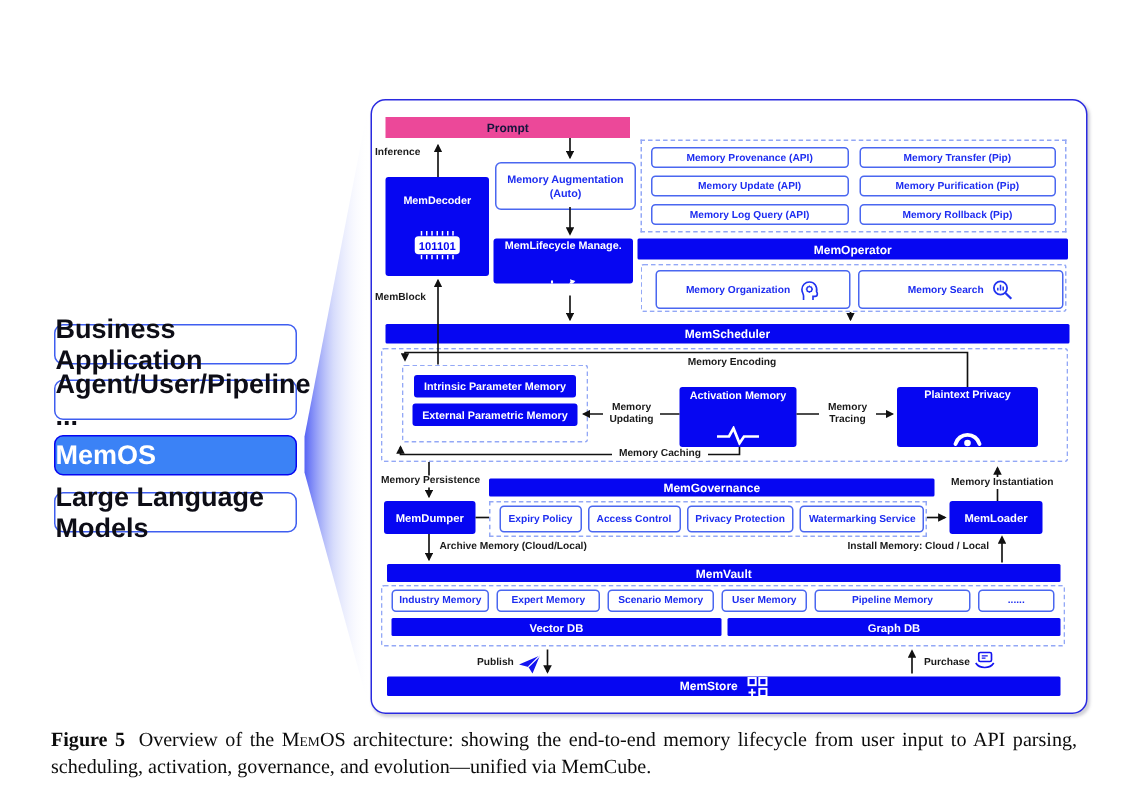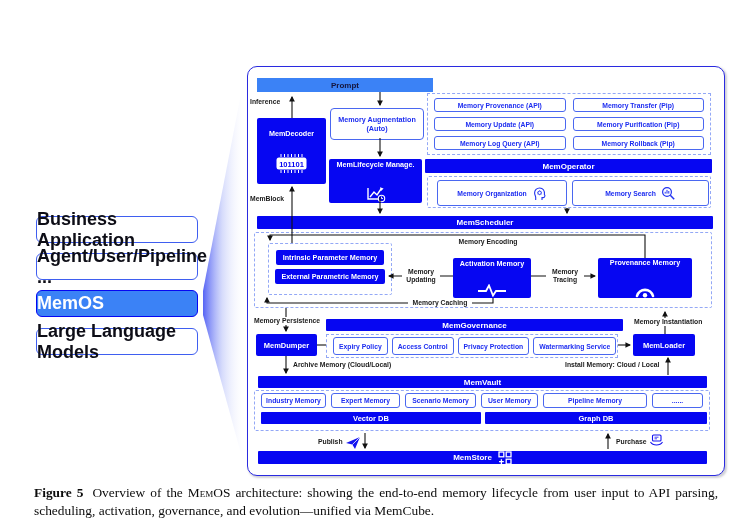--- a/index.html
+++ b/index.html
@@ -17,21 +17,21 @@
        display:flex;align-items:center;justify-content:center;white-space:nowrap;z-index:2;border-radius:1px;}
   .bbox{position:absolute;background:#0606f2;color:#fff;font-weight:700;font-size:7.2px;
         display:flex;flex-direction:column;align-items:center;justify-content:center;gap:16px;
         white-space:nowrap;z-index:2;border-radius:2px;text-align:center;}
   .wbox{background:#fff;border:1px solid #4a67f0;border-radius:3px;color:#1d2df0;font-weight:700;
         font-size:6.8px;display:flex;align-items:center;justify-content:center;gap:5px;
         white-space:nowrap;z-index:2;}
   .dash{position:absolute;border:1px dashed #93a8f6;border-radius:2px;background:#fff;z-index:2;box-sizing:border-box;}
   .lbl{position:absolute;font-size:6.8px;font-weight:700;color:#1a1a1a;white-space:nowrap;z-index:2;}
   .over{z-index:4;background:#fff;padding:0 2px;text-align:center;line-height:1.25;}
-  .promptbar{position:absolute;left:257px;top:78px;width:176px;height:14px;background:#3b82f6;
+  .promptbar{position:absolute;left:257px;top:78px;width:163px;height:14px;background:#ec4899;
              color:#15153d;font-weight:700;font-size:8px;display:flex;align-items:center;justify-content:center;z-index:2;}
   .arrows{position:absolute;left:0;top:0;z-index:3;pointer-events:none;}
   .wedge{position:absolute;left:0;top:0;z-index:0;pointer-events:none;}
   
   .caption{position:absolute;left:34px;top:484px;width:684px;margin:0;
            font-family:"Liberation Serif",serif;font-size:13.4px;line-height:1.32;color:#0c0c0c;
            text-align:justify;}
   .caption b{margin-right:9px;}
   .sc{font-variant:small-caps;}
   .apigrid{position:absolute;left:427px;top:93px;width:284px;height:62px;border:1px dashed #93a8f6;
@@ -90,21 +90,21 @@
       <text x="17.5" y="12.6" text-anchor="middle" font-size="7.5" font-weight="bold" fill="#0606f2">101101</text>
     </svg>
   </div>
   <div class="lbl" style="left:250px;top:195px">MemBlock</div>
 
   <div class="wbox" style="position:absolute;left:330px;top:108px;width:92px;height:30px;flex-direction:column;gap:0;font-size:7.2px;border-radius:4px;line-height:1.3">
     <span>Memory Augmentation</span>
     <span>(Auto)</span>
   </div>
 
-  <div class="bbox" style="left:329px;top:159px;width:93px;height:44px">
+  <div class="bbox" style="left:329px;top:159px;width:93px;height:30px">
     <span>MemLifecycle Manage.</span>
     <svg width="24" height="18">
       <path d="M4,3 V14 H20" stroke="#fff" stroke-width="1.4" fill="none"></path>
       <path d="M6,12 L10,7 L13,10 L17,4" stroke="#fff" stroke-width="1.4" fill="none"></path>
       <polygon points="16,2.2 19.6,3.4 16.8,6.2" fill="#fff"></polygon>
       <circle cx="17.5" cy="13.5" r="3.2" fill="#0606f2" stroke="#fff" stroke-width="1.1"></circle>
       <path d="M17.5,13.5 V11.6 M17.5,13.5 H19" stroke="#fff" stroke-width="0.9"></path>
     </svg>
   </div>
 
@@ -162,21 +162,21 @@
       <span>External Parametric Memory</span>
     </div>
 
   <div class="bbox" style="left:453px;top:258px;width:78px;height:40px">
     <span>Activation Memory</span>
     <svg width="30" height="13">
       <polyline points="1,7 9,7 12,1.5 16,11.5 19,7 29,7" stroke="#fff" stroke-width="1.8" fill="none"></polyline>
     </svg>
   </div>
   <div class="bbox" style="left:598px;top:258px;width:94px;height:40px">
-    <span>Provenance Memory</span>
+    <span>Plaintext Privacy</span>
     <svg width="24" height="15">
       <path d="M4,13 A8.3,8.3 0 0 1 20,13" stroke="#fff" stroke-width="2.6" fill="none" stroke-linecap="round"></path>
       <circle cx="12" cy="12.3" r="2.2" fill="#fff"></circle>
     </svg>
   </div>
 
   <div class="lbl over" style="left:455px;top:238px;width:62px">Memory Encoding</div>
   <div class="lbl over" style="left:402px;top:268px;width:34px">
     <span>Memory</span><br>
     <span>Updating</span>

